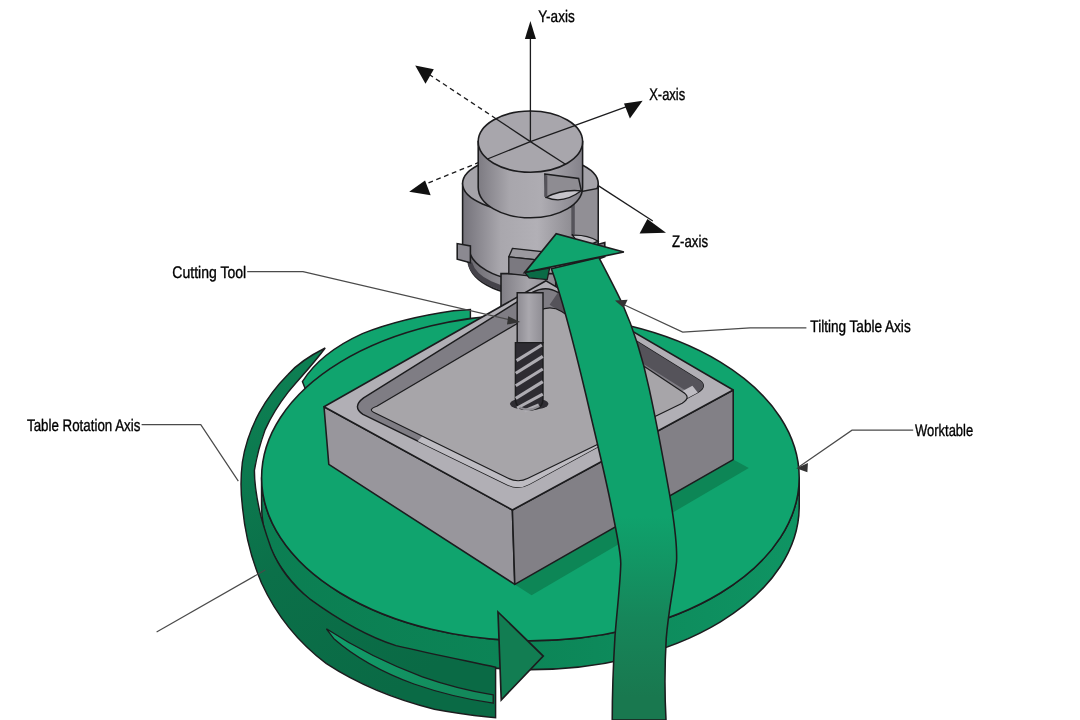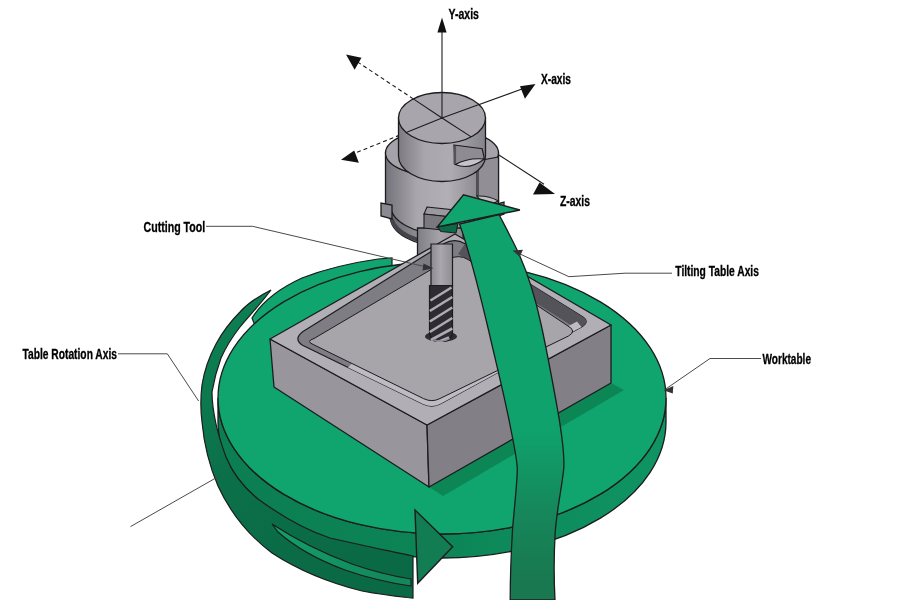--- a/index.html
+++ b/index.html
@@ -1,17 +1,17 @@
 <!DOCTYPE html>
 <html><head>
 <meta charset="utf-8">
 <style>
   html,body{margin:0;padding:0;background:#fff;}
   .wrap{position:relative;width:812px;height:600px;overflow:hidden;background:#fff;
-        font-family:"Liberation Sans", sans-serif;font-weight:bold;}
+        font-family:"Liberation Sans", sans-serif;}
   svg{position:absolute;left:0;top:0;}
 </style>
 </head>
 <body>
 <div class="wrap">
 <svg width="900" height="600" viewBox="0 0 900 600">
   <defs>
     <linearGradient id="cylBig" x1="0" y1="0" x2="1" y2="0">
       <stop offset="0" stop-color="#74727a"></stop>
       <stop offset="0.28" stop-color="#a9a7ad"></stop>

